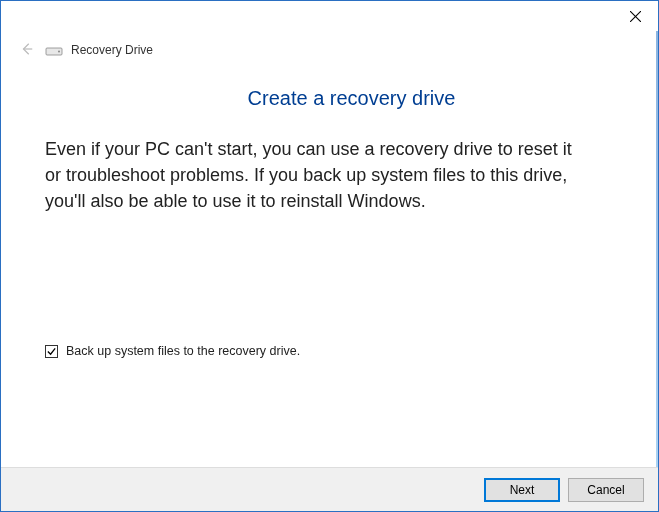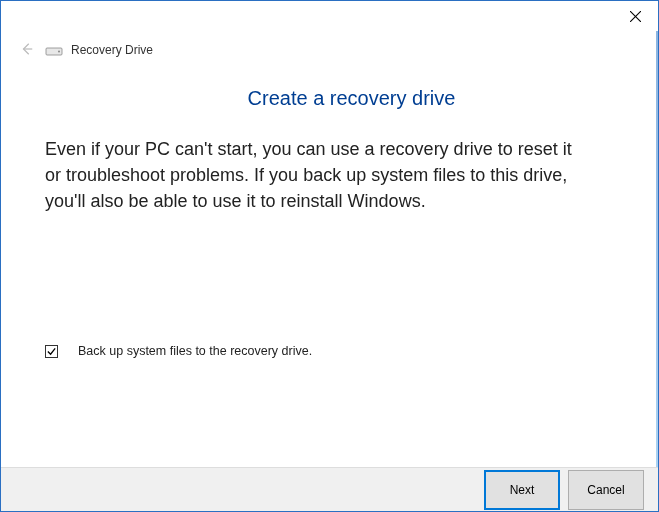--- a/index.html
+++ b/index.html
@@ -65,21 +65,21 @@
     }
     .body-text {
       font-size: 18px;
       color: #222;
       padding: 26px 72px 0 44px;
       line-height: 1.45;
     }
     .checkbox-row {
       display: flex;
       align-items: center;
-      gap: 20px;
+      gap: 8px;
       padding: 130px 0 0 44px;
     }
     .checkbox {
       width: 13px;
       height: 13px;
       border: 1px solid #333;
       display: flex;
       align-items: center;
       justify-content: center;
       background: #fff;
@@ -98,21 +98,21 @@
       border-top: 1px solid #ddd;
       background: #f0f0f0;
       display: flex;
       justify-content: flex-end;
       align-items: center;
       padding-right: 14px;
       gap: 8px;
     }
     .btn {
       min-width: 76px;
-      height: 40px;
+      height: 24px;
       font-size: 12px;
       font-family: inherit;
       background: #e1e1e1;
       border: 1px solid #adadad;
       cursor: pointer;
       padding: 0 12px;
     }
     .btn.primary {
       border: 2px solid #0078d7;
       background: #e1e1e1;

